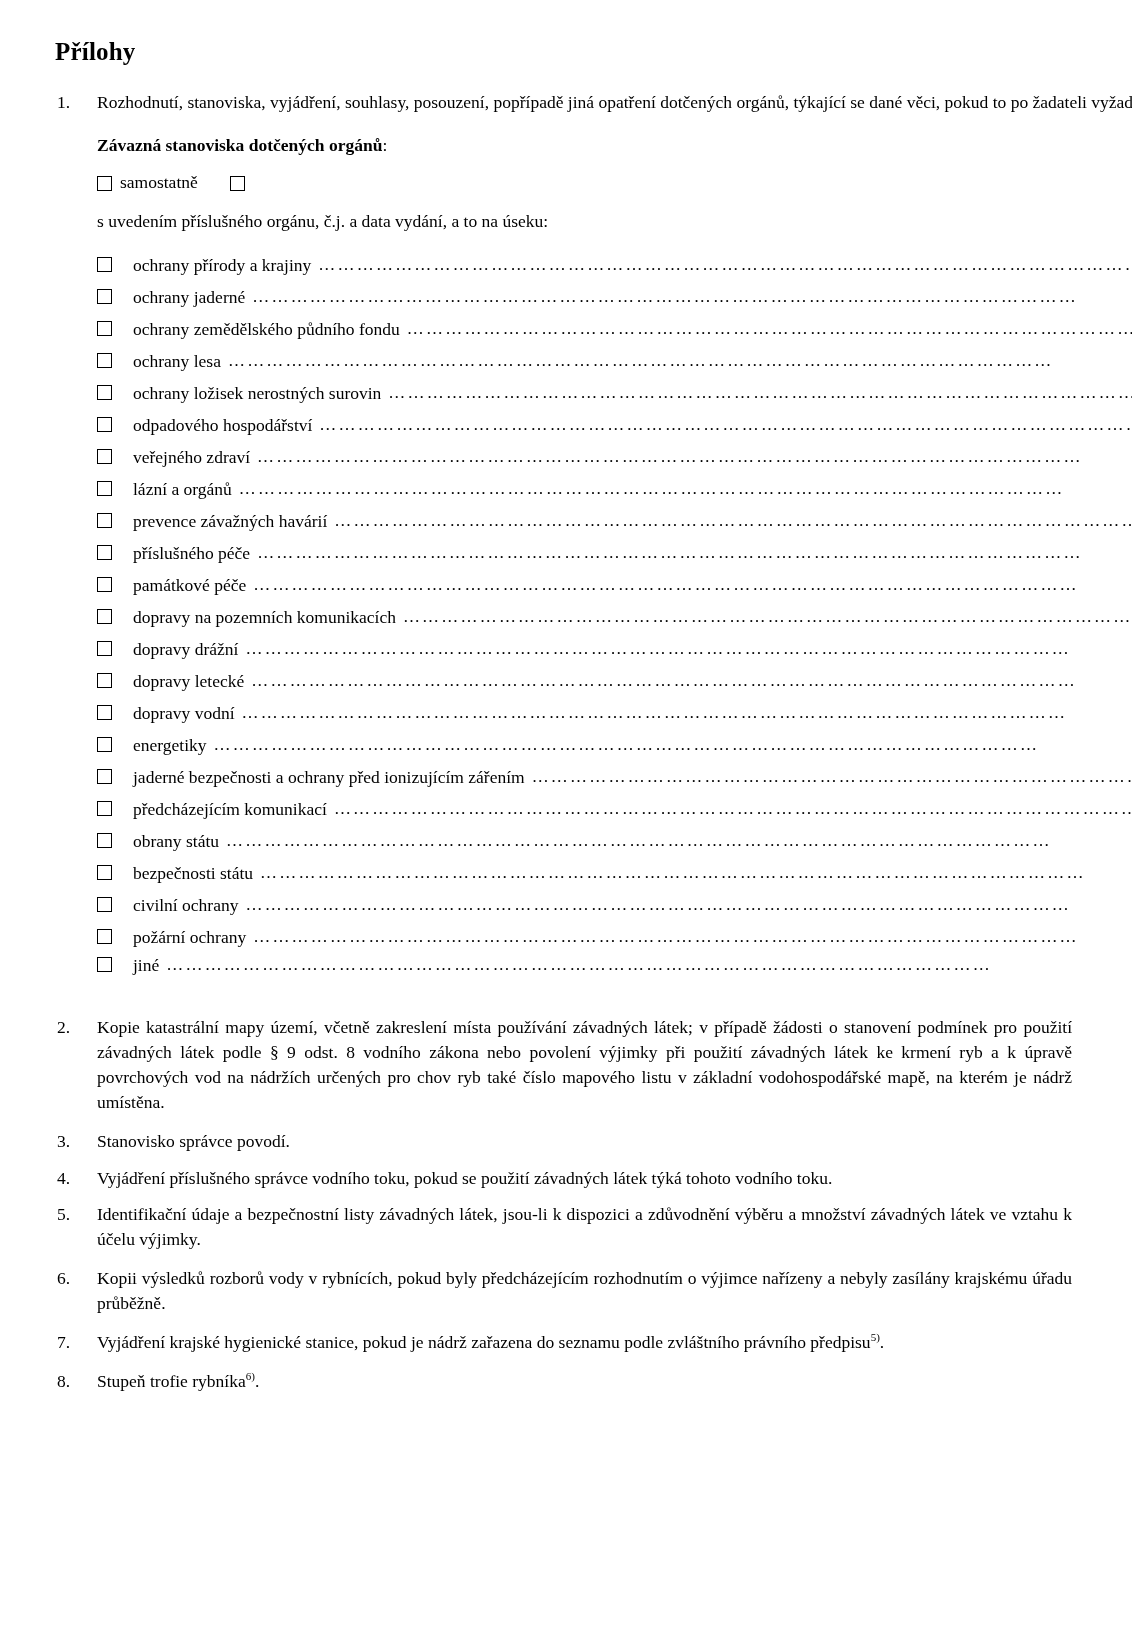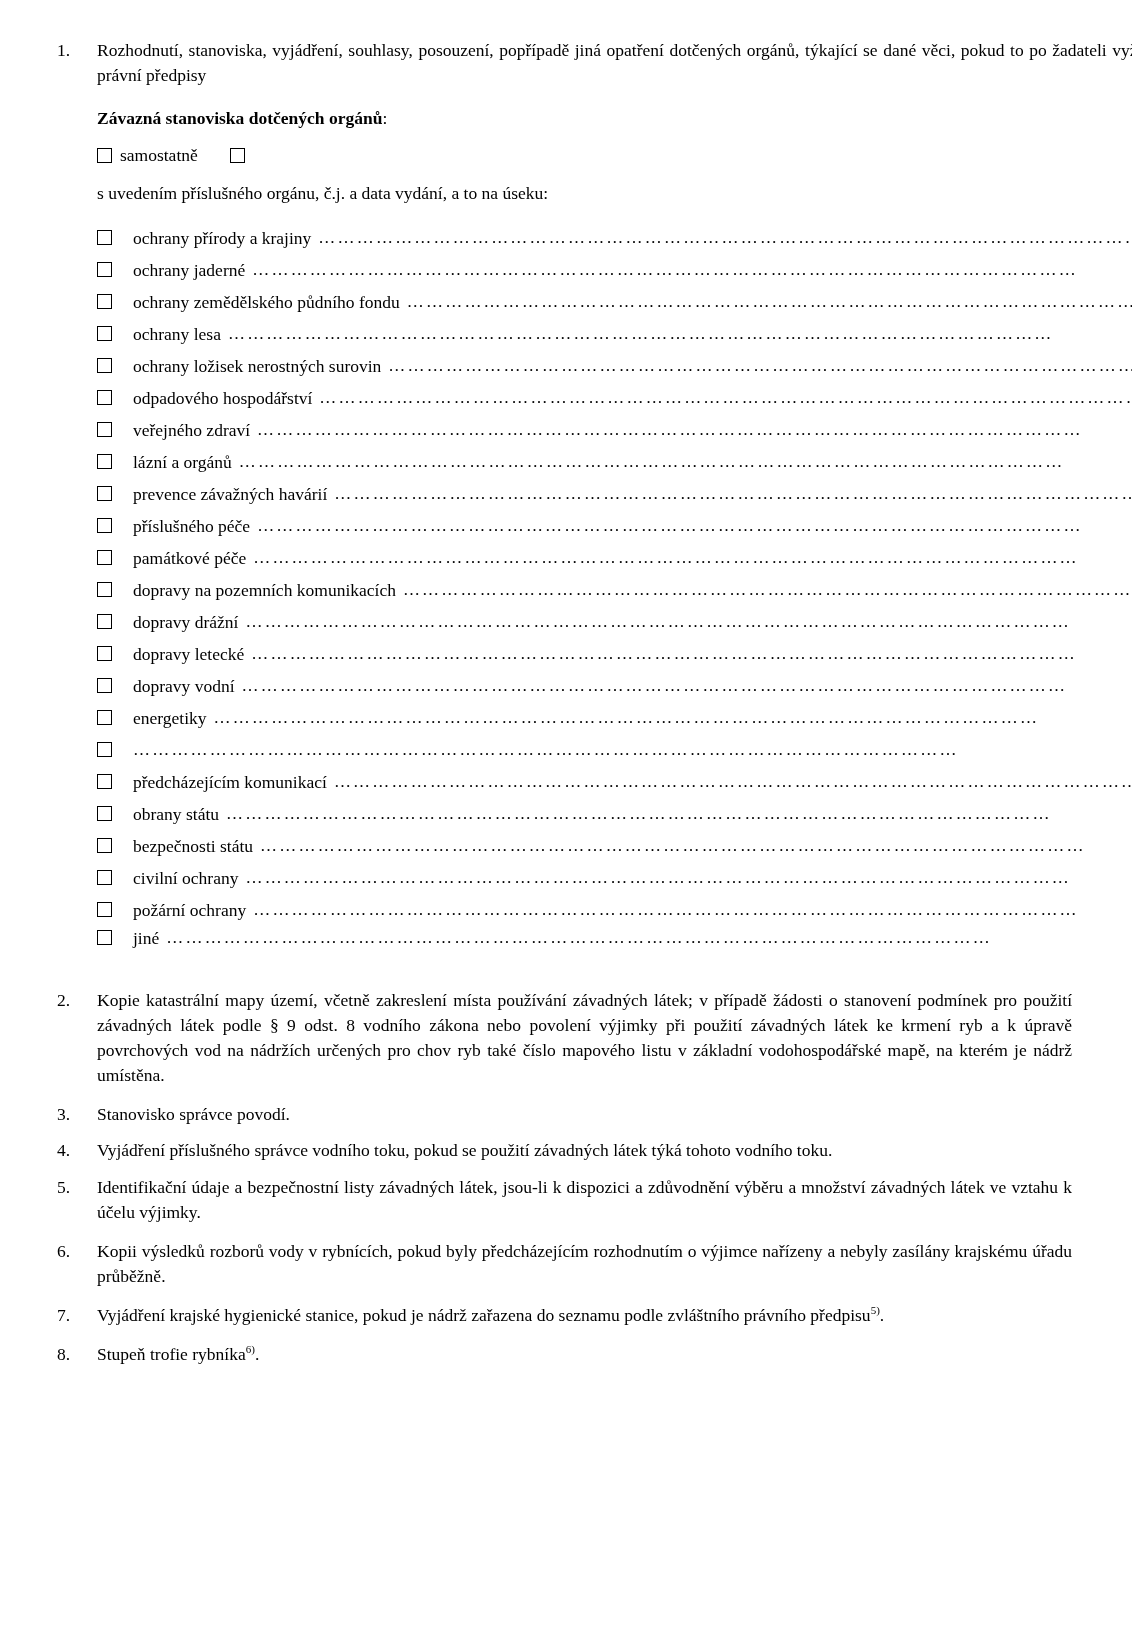--- a/index.html
+++ b/index.html
@@ -126,20 +126,21 @@
   .section-2 {
     margin-top: 40px;
   }
   .item.tight { margin-bottom: 12px; }
 </style>
 </head>
 <body>
 
 <div class="page">
 
+  <h1 class="title">Přílohy</h1>
 
   <div class="item">
     <div class="num">1.</div>
     <div class="body just">
       <b>Rozhodnutí, stanoviska</b><span>, vyjádření, souhlasy, posouzení, popřípadě jiná opatření dotčených orgánů, týkající se dané věci, pokud to po žadateli vyžadují zvláštní právní předpisy</span>
 
       
       <div class="subblock">
         <div class="subhead">
           <span>Závazná stanoviska dotčených orgánů</span><span class="plain">:</span>
@@ -281,20 +282,21 @@
                 <span class="cb"></span>
               </span>
             <span class="lbl">energetiky</span>
             <span class="dots">…………………………………………………………………………………………………………………</span>
           </div>
 
           <div class="check-row">
             <span class="cbwrap">
                 <span class="cb"></span>
               </span>
+            <span class="lbl">jaderné bezpečnosti a ochrany před ionizujícím zářením</span>
             <span class="dots">…………………………………………………………………………………………………………………</span>
           </div>
 
           <div class="check-row">
             <span class="cbwrap">
                 <span class="cb"></span>
               </span>
             <span class="lbl">předcházejícím komunikací</span>
             <span class="dots">…………………………………………………………………………………………………………………</span>
           </div>

